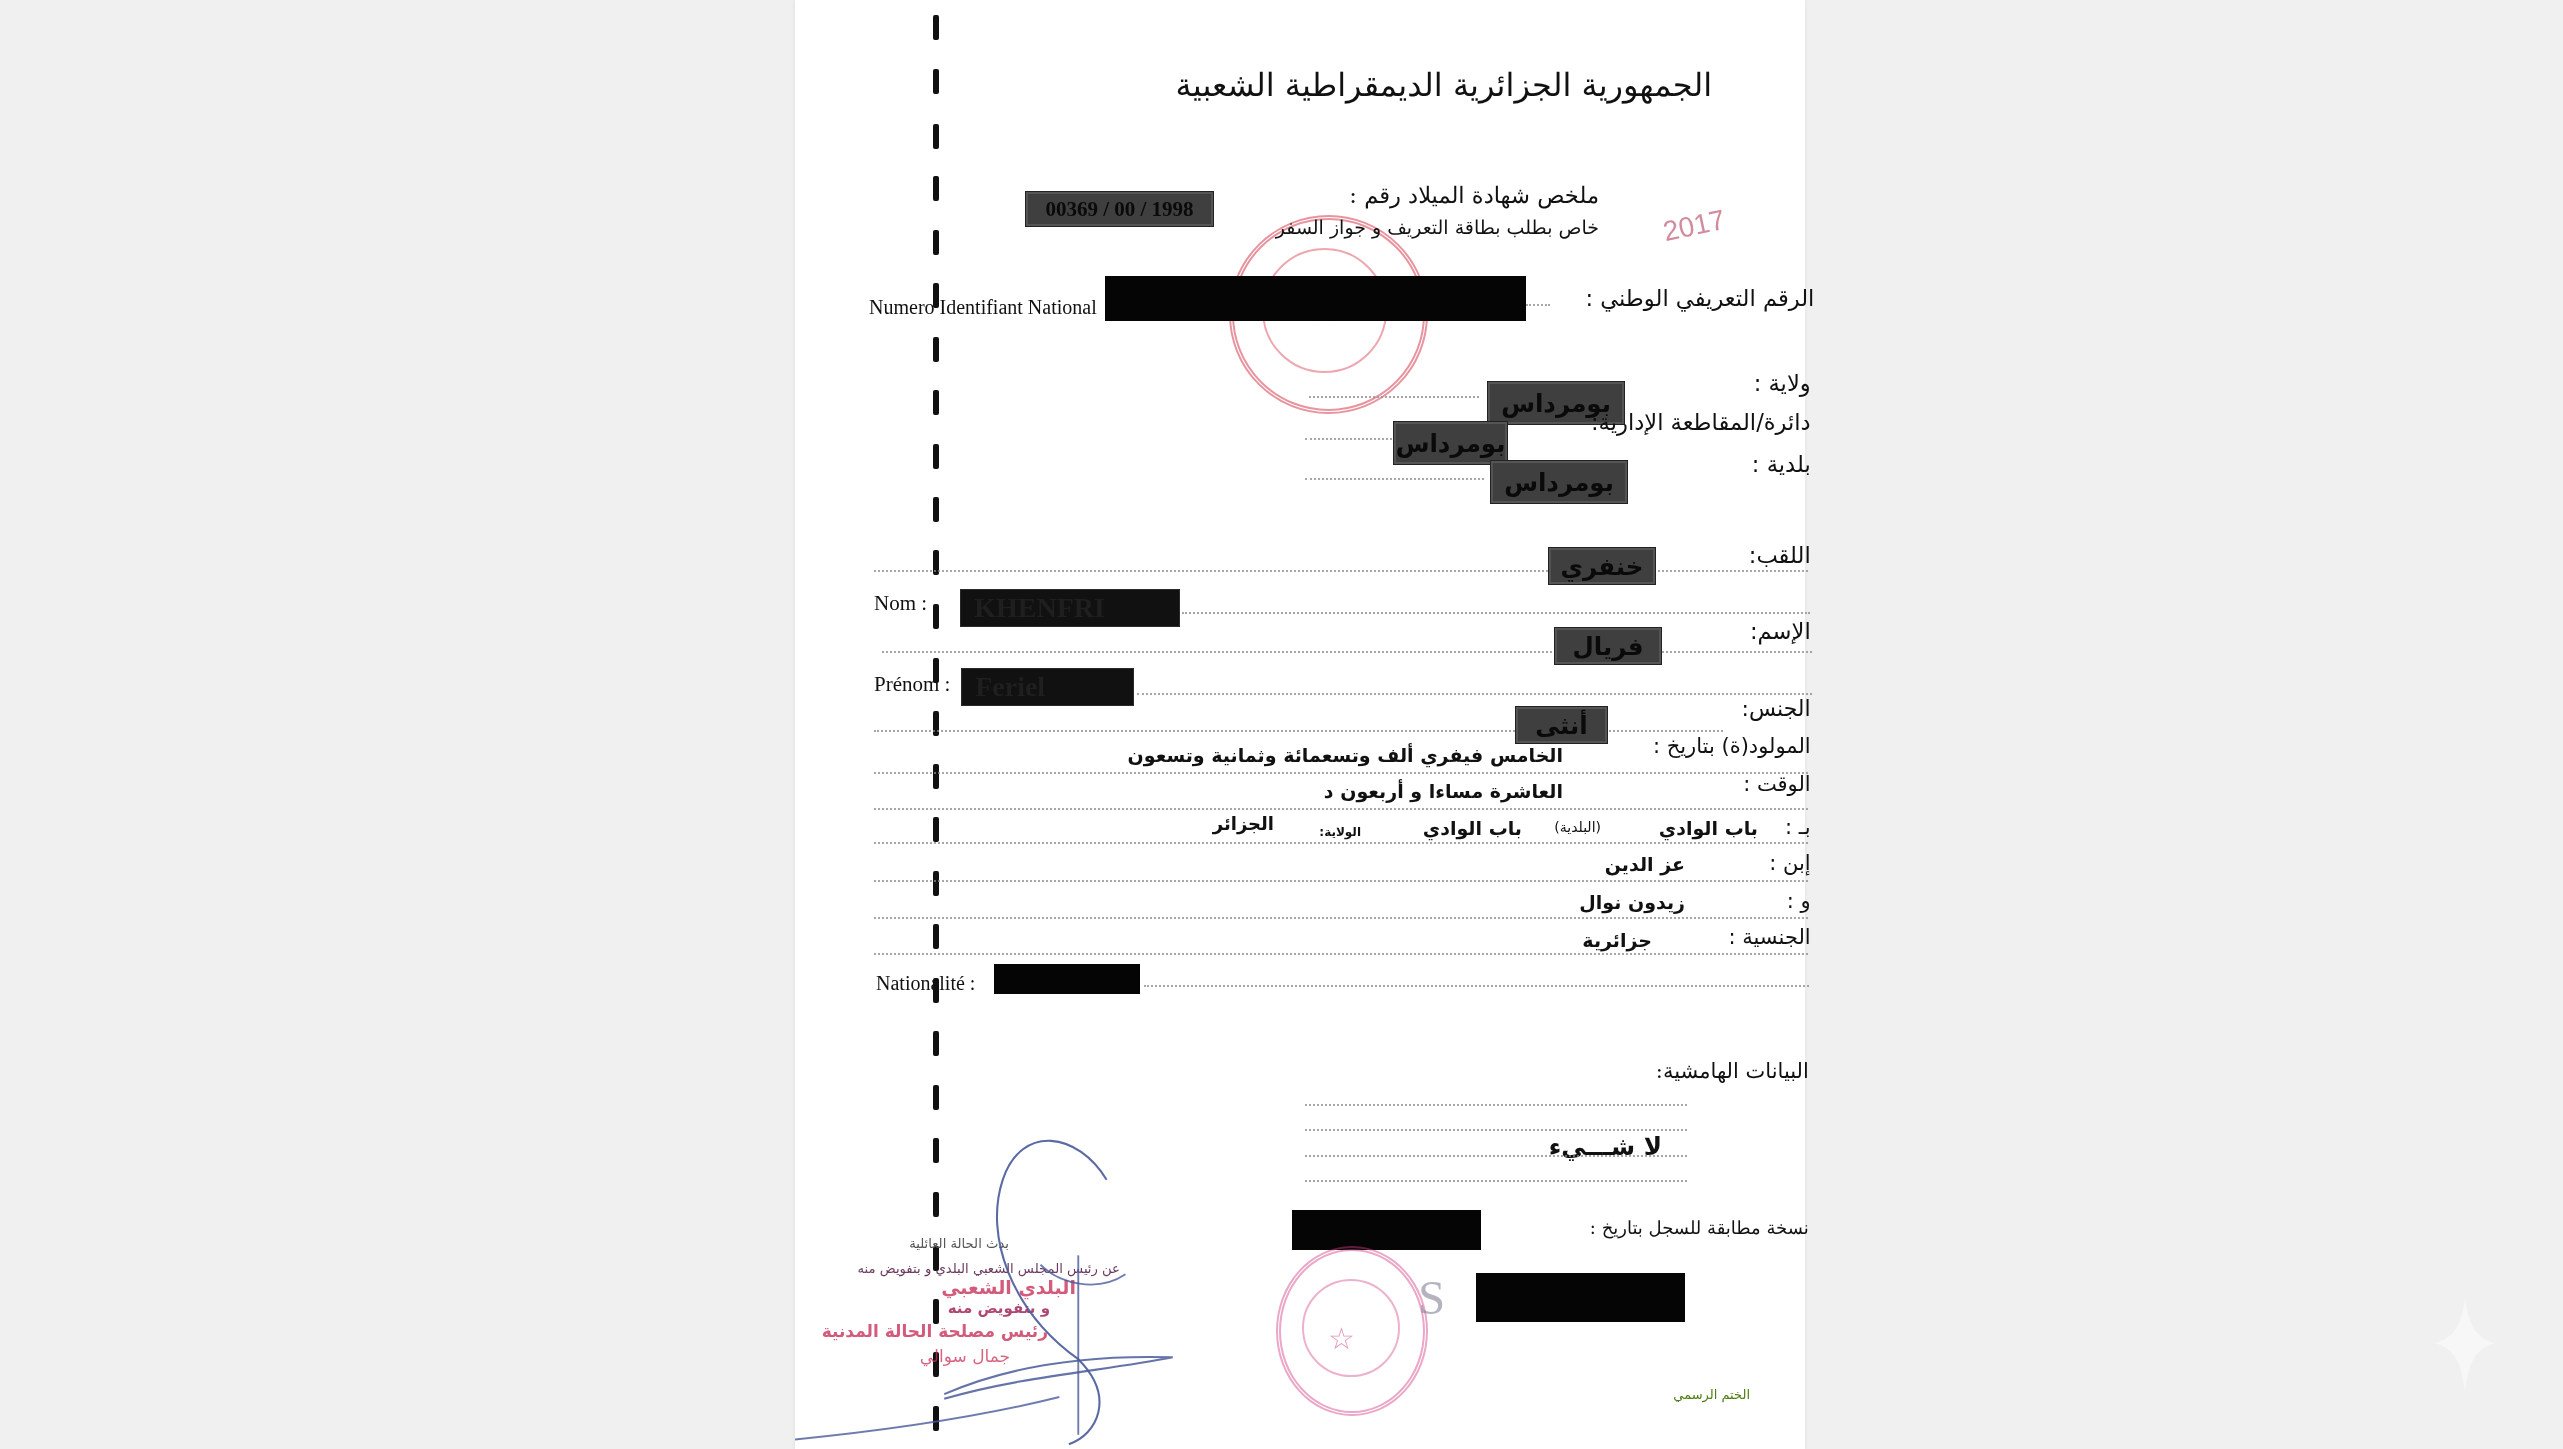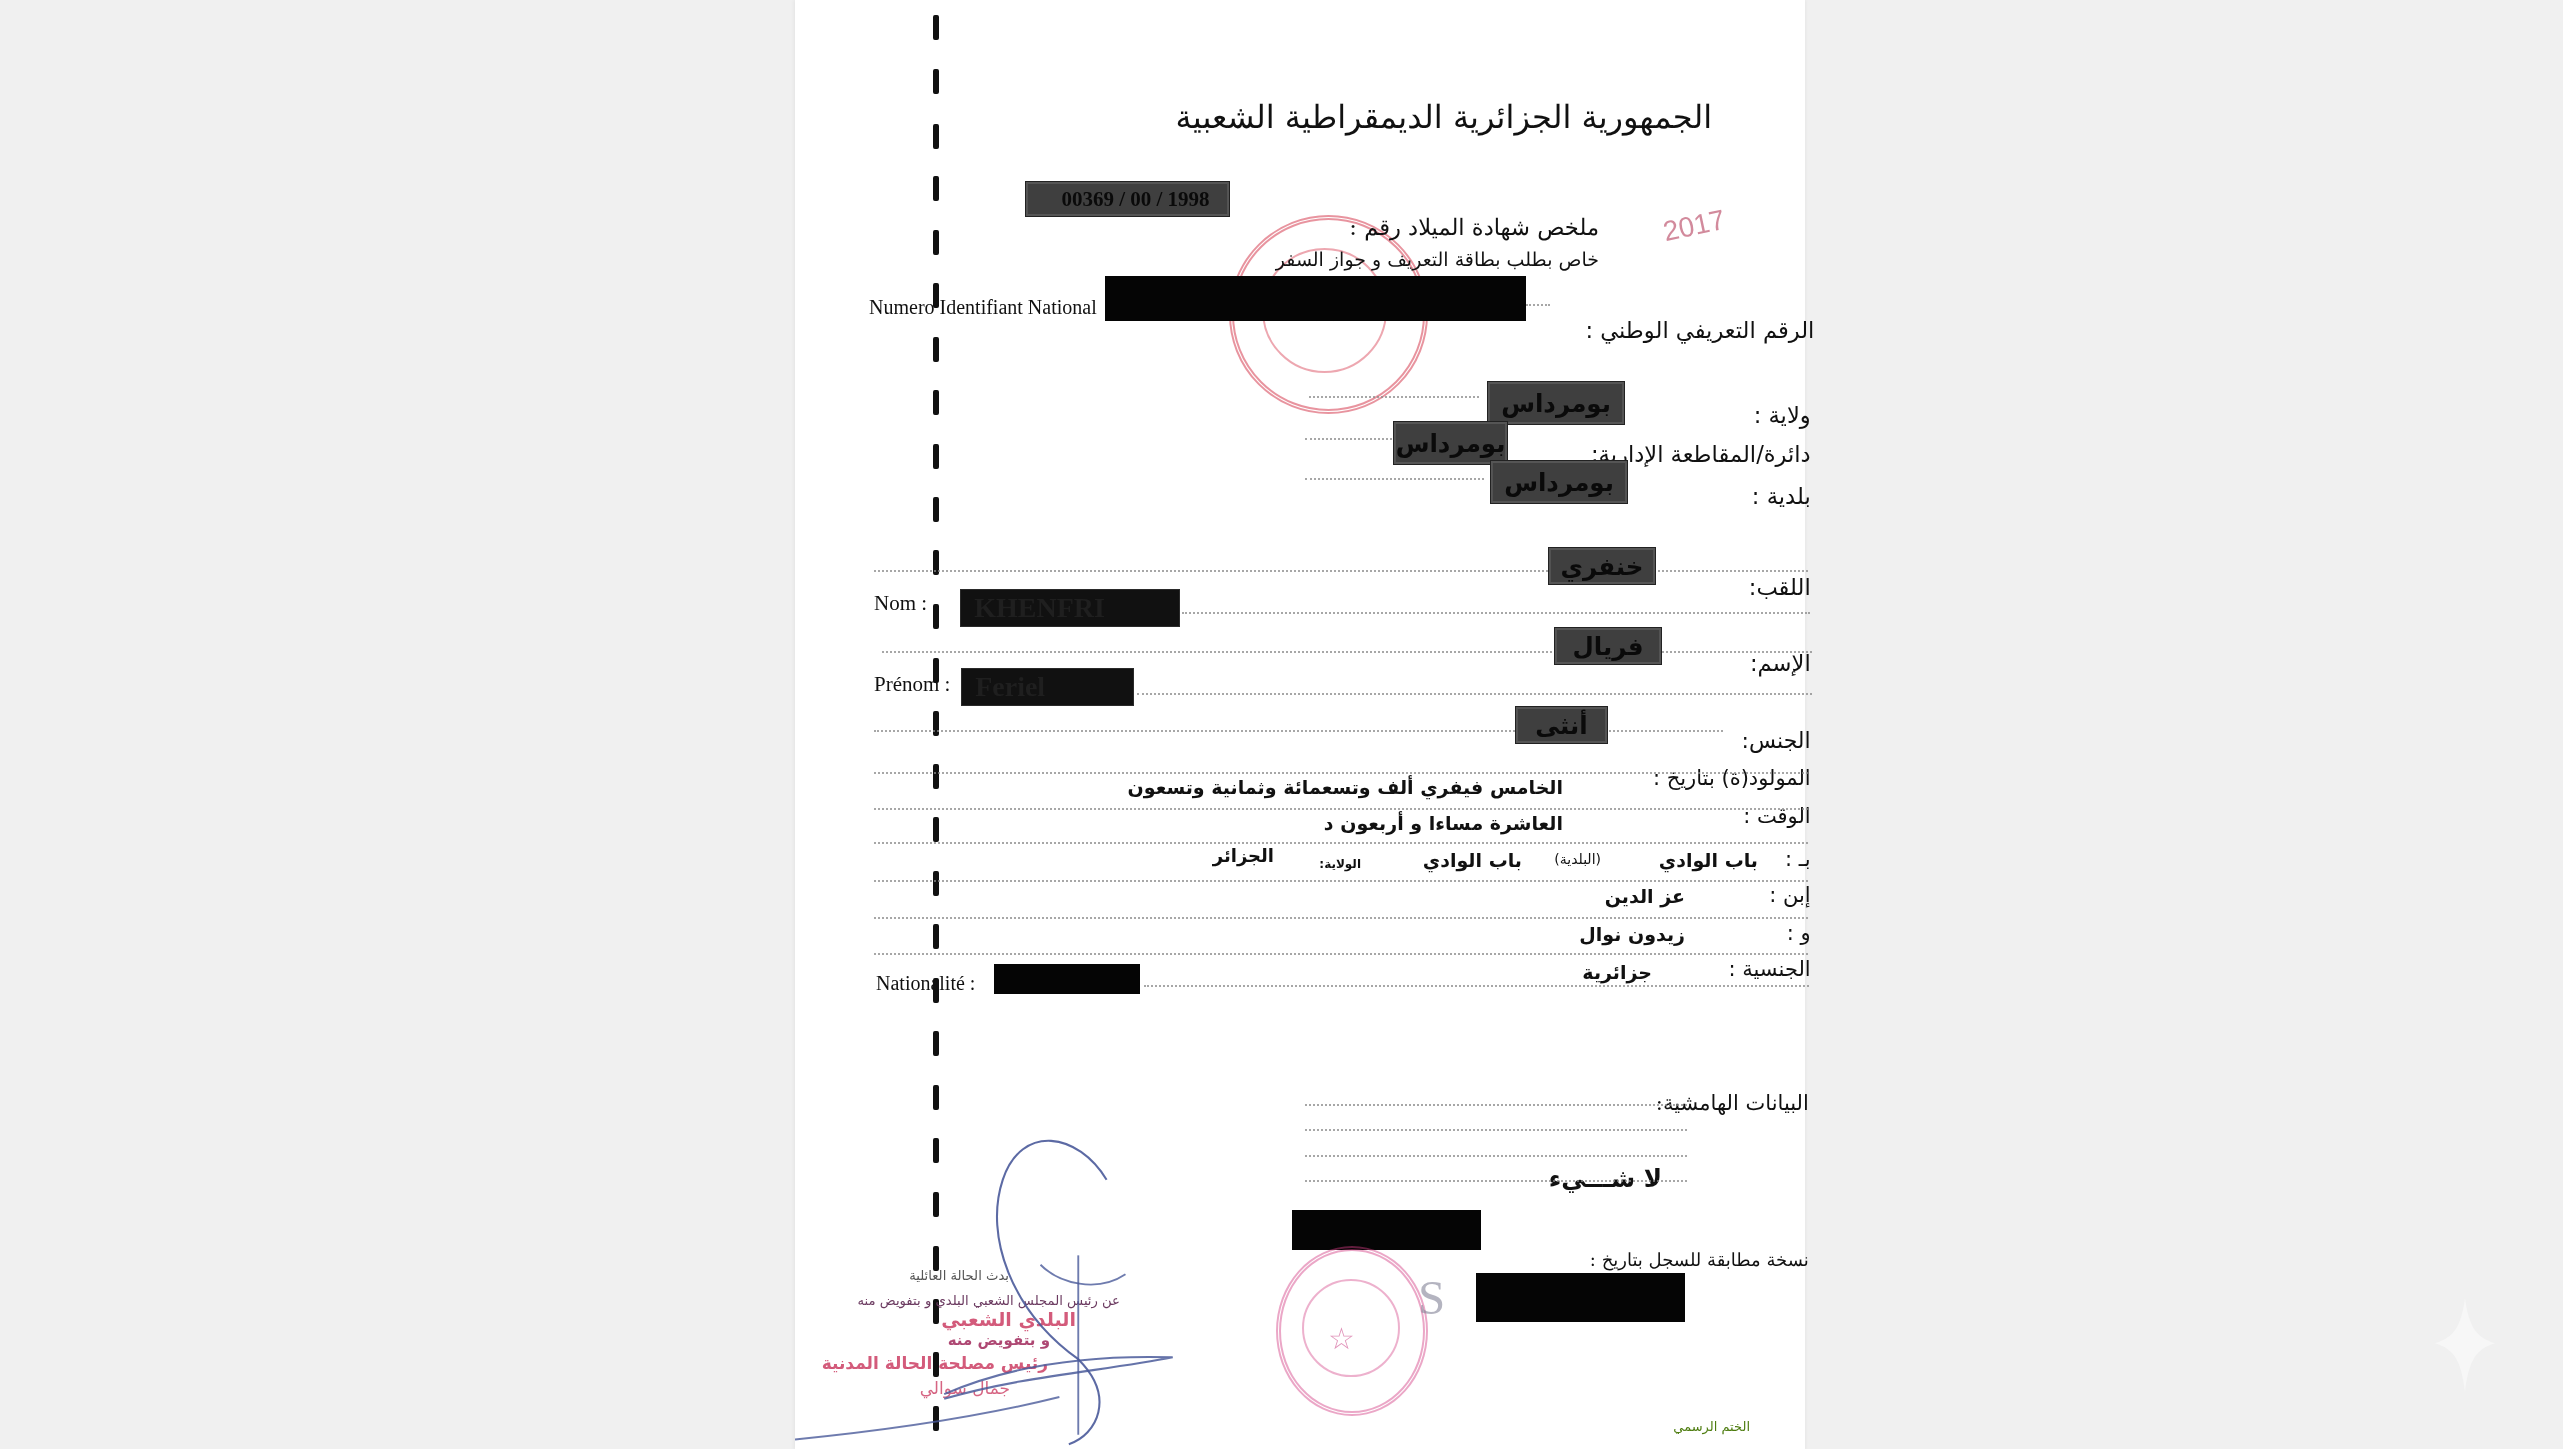--- a/index.html
+++ b/index.html
@@ -7,21 +7,21 @@
     width:2563px; height:1450px; overflow:hidden; position:relative;
     background:#f0f0f0;
     font-family:"DejaVu Serif", serif;
   }
   .page {
     position:absolute; left:795px; top:0; width:1010px; height:1450px;
     background:#ffffff;
     box-shadow: -1.9px 0 2.8px rgba(0,0,0,0.04), 1.9px 0 2.8px rgba(0,0,0,0.04);
   }
   .abs { position:absolute; }
-  .ar { direction:rtl; font-family:"DejaVu Sans", sans-serif; color:#111; white-space:nowrap;margin-top:32px; }
+  .ar { direction:rtl; font-family:"DejaVu Sans", sans-serif; color:#111; white-space:nowrap; }
   .fr { font-family:"Liberation Serif", serif; color:#111; white-space:nowrap; }
   .dash-rail { position:absolute; left:138px; top:0; width:7.5px; height:1450px; }
   .dash-rail i {
     position:absolute; left:0; width:5.7px; height:24.5px; background:#111; border-radius:1.9px;
   }
   .dots {
     position:absolute; height:0; border-top:2.8px dotted #8a8a8a; opacity:0.75;
   }
   .hl {
     position:absolute; background:#3f3f3f; border:1.9px solid #222;
@@ -84,21 +84,21 @@
   <div class="stamp" style="left:434px; top:215px; width:189px; height:189px;">
     <div class="inner" style="left:28px; top:28px; width:121px; height:121px;"></div>
     <div class="star" style="left:74px; top:66px; font-size:38px;">☆</div>
   </div>
 
   <div class="abs" style="left:868px; top:210px; font-family:'Liberation Sans',sans-serif; font-size:28px; color:rgba(180,60,90,0.6); transform:rotate(-12deg);">2017</div>
 
   <div class="abs ar" style="right:-4.7px; left:0; top:66px; text-align:center; font-size:32px; font-family:'DejaVu Serif',serif; padding-left:283px;">الجمهورية الجزائرية الديمقراطية الشعبية</div>
 
   <div class="abs ar" style="right:206px; top:182px; font-size:22.6px; font-family:'DejaVu Serif',serif;">ملخص شهادة الميلاد رقم :</div>
-  <div class="hl" style="left:230px; top:181px; width:187px; height:34px; font-family:'Liberation Serif',serif; font-size:21px; direction:ltr;padding-left:16px;">00369 / 00 / 1998</div>
+  <div class="hl" style="left:230px; top:191px; width:187px; height:34px; font-family:'Liberation Serif',serif; font-size:21px; direction:ltr;">00369 / 00 / 1998</div>
   <div class="abs ar" style="right:206px; top:216px; font-size:19px; font-family:'DejaVu Serif',serif;">خاص بطلب بطاقة التعريف و جواز السفر</div>
 
   <div class="abs fr" style="left:74px; top:296px; font-size:20px;">Numero Identifiant National</div>
   <div class="redact" style="left:310px; top:276px; width:421px; height:45px;"></div>
   <div class="dots" style="left:731px; width:23.6px; top:304px;"></div>
   <div class="abs ar" style="right:-9.4px; top:285px; font-size:22.6px;">الرقم التعريفي الوطني :</div>
 
   <div class="abs ar" style="right:-5.7px; top:370px; font-size:22.6px;text-align:right;">ولاية :</div>
   <div class="dots" style="left:514px; width:170px; top:396px;"></div>
   <div class="hl" style="left:692px; top:381px; width:136px; height:42px; font-size:24.5px;">بومرداس</div>

